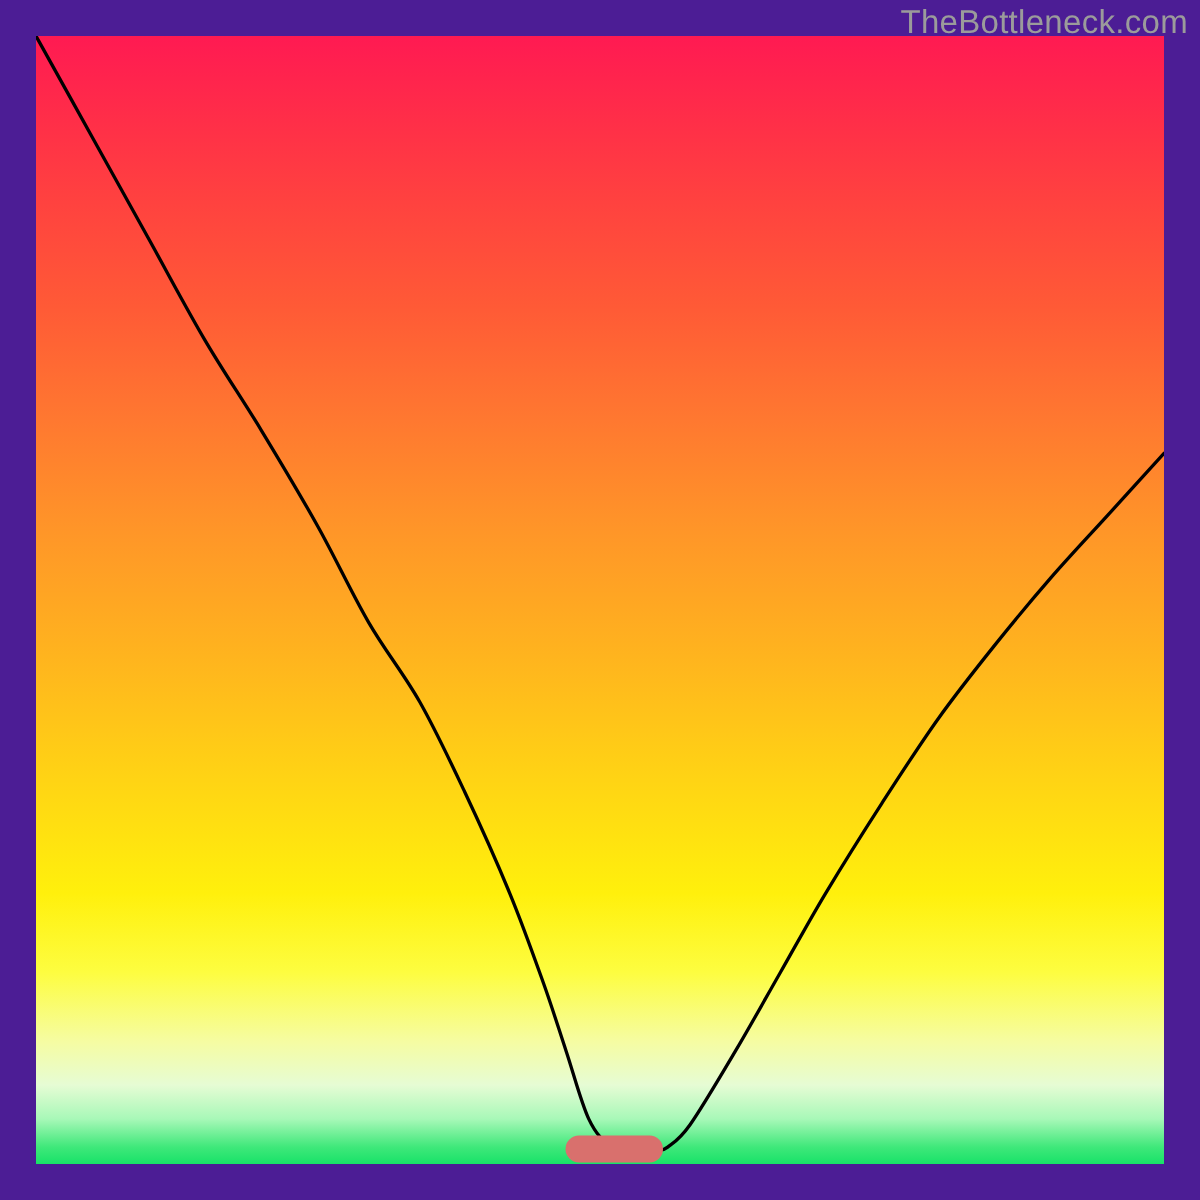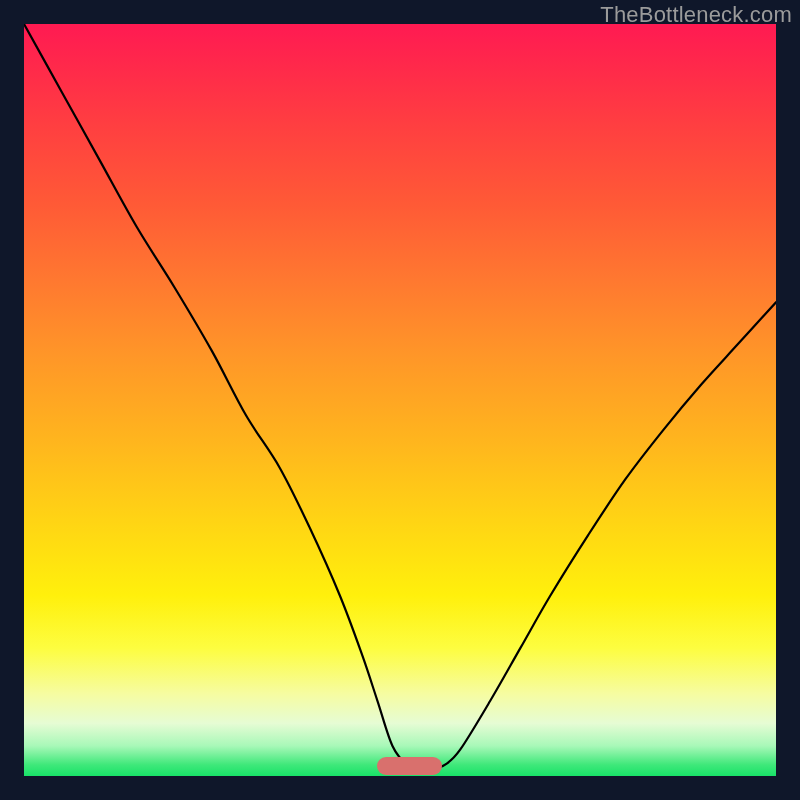--- a/index.html
+++ b/index.html
@@ -8,21 +8,21 @@
     width: 800px;
     height: 800px;
     background: #000;
     overflow: hidden;
     font-family: Arial, Helvetica, sans-serif;
   }
   .frame {
     position: relative;
     width: 800px;
     height: 800px;
-    background: #0f172a;
+    background: #4c1d95;
   }
   .plot {
     position: absolute;
     left: 24px;
     top: 24px;
     width: 752px;
     height: 752px;
     background: linear-gradient(
       to bottom,
       #ff1a52 0%,

